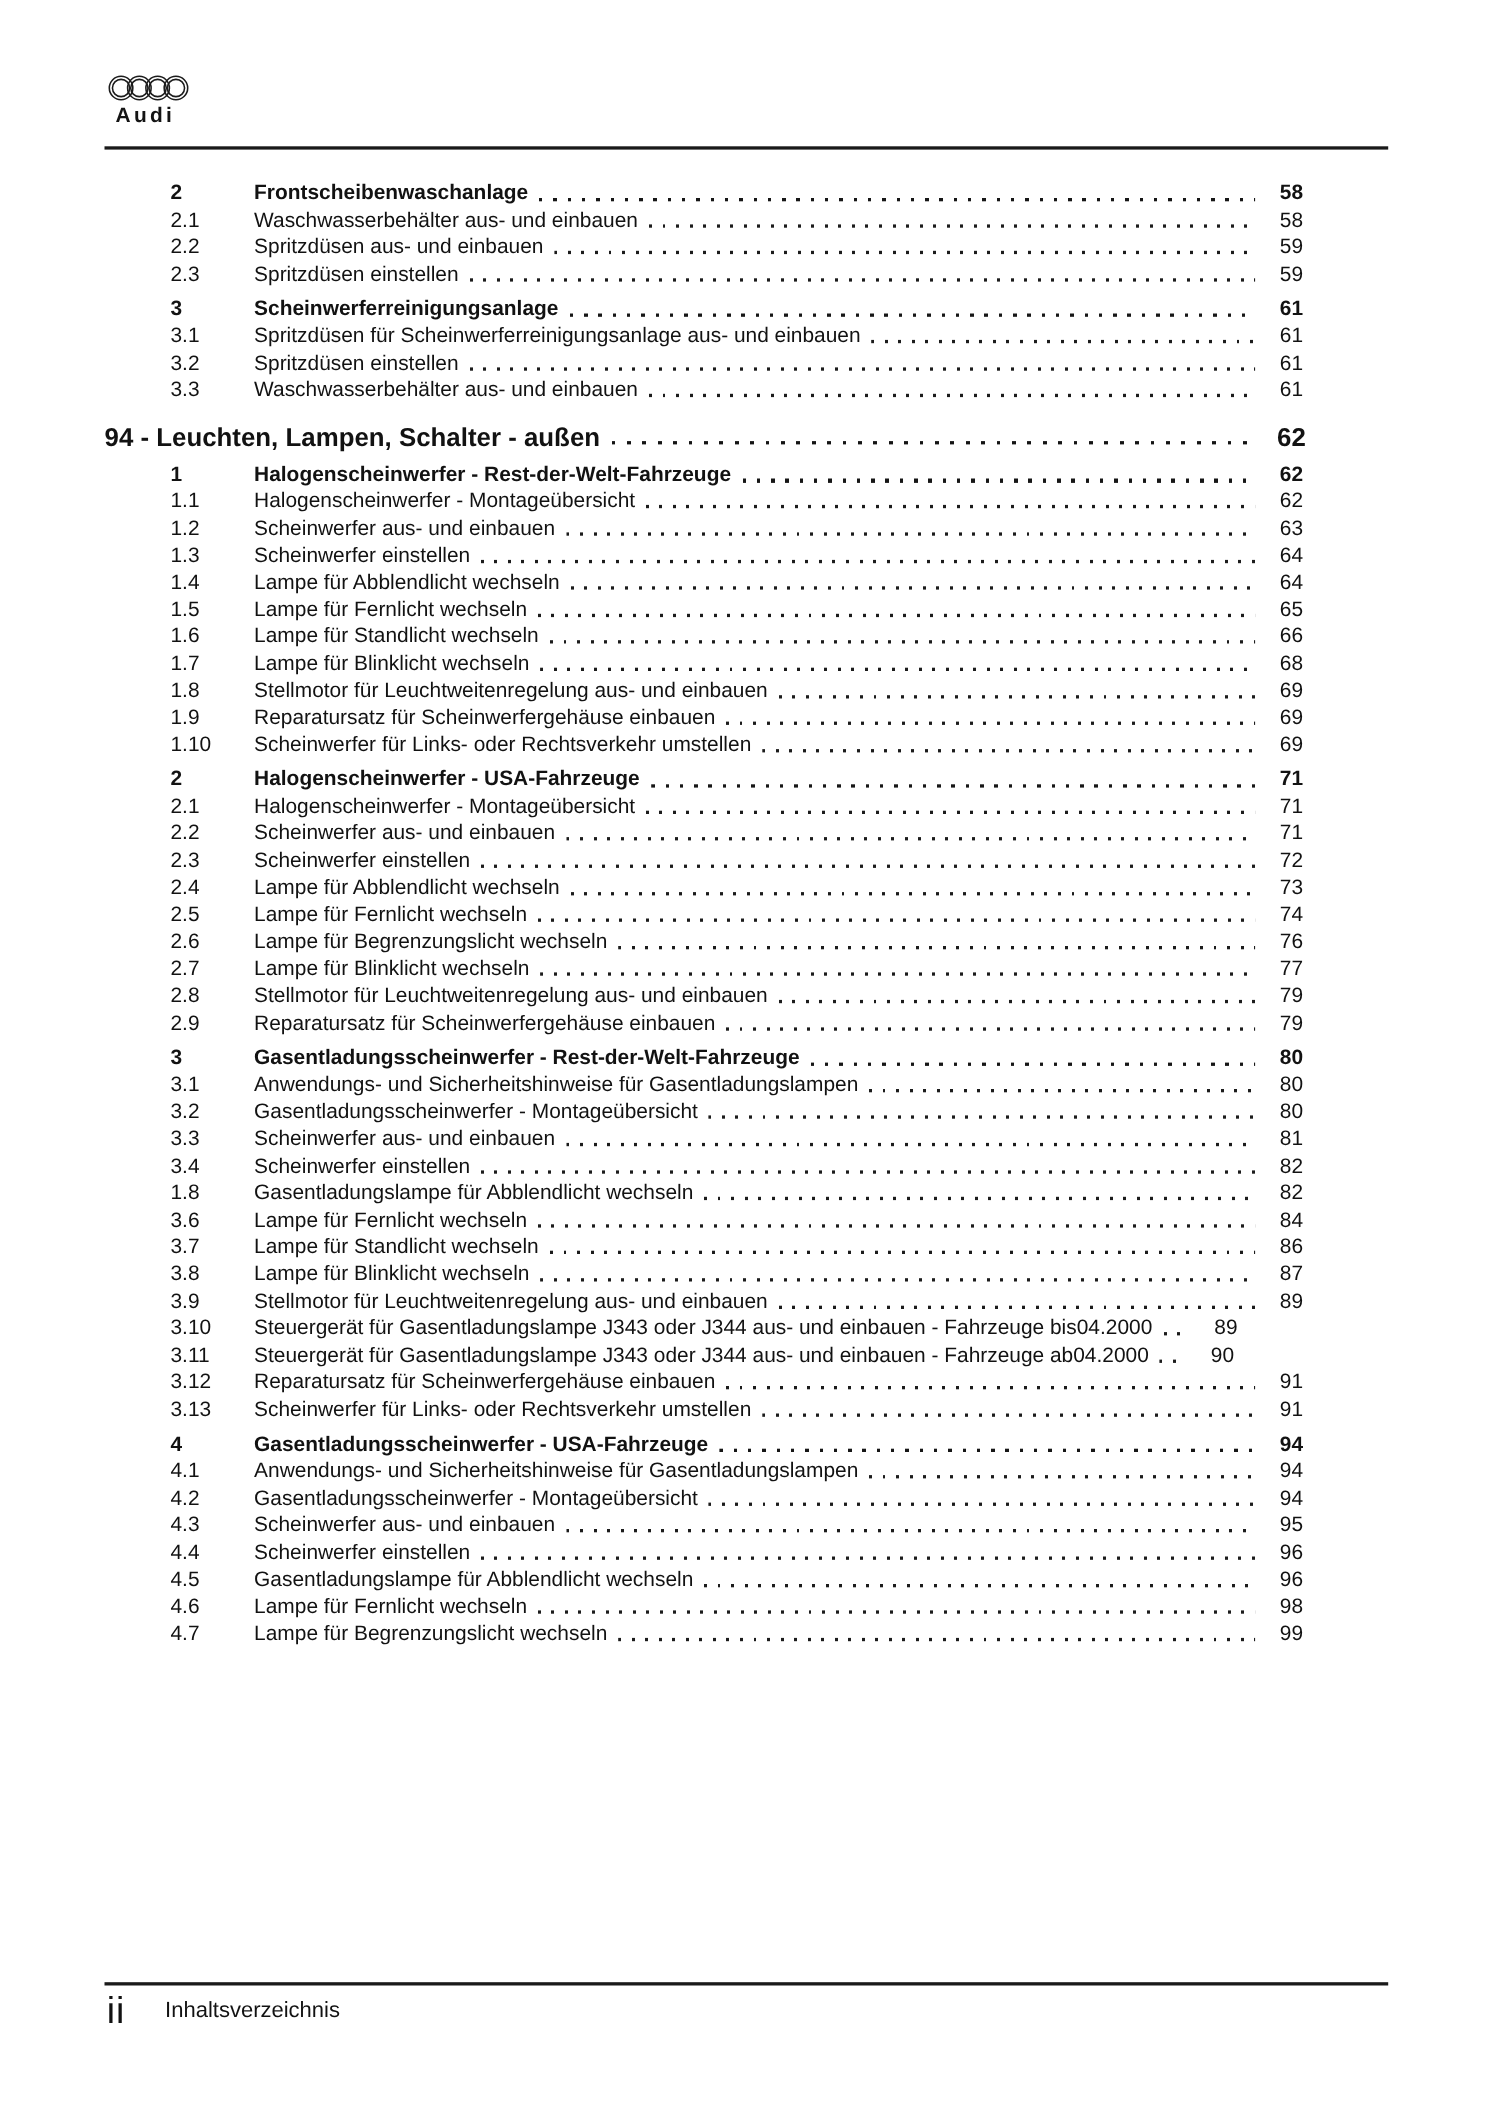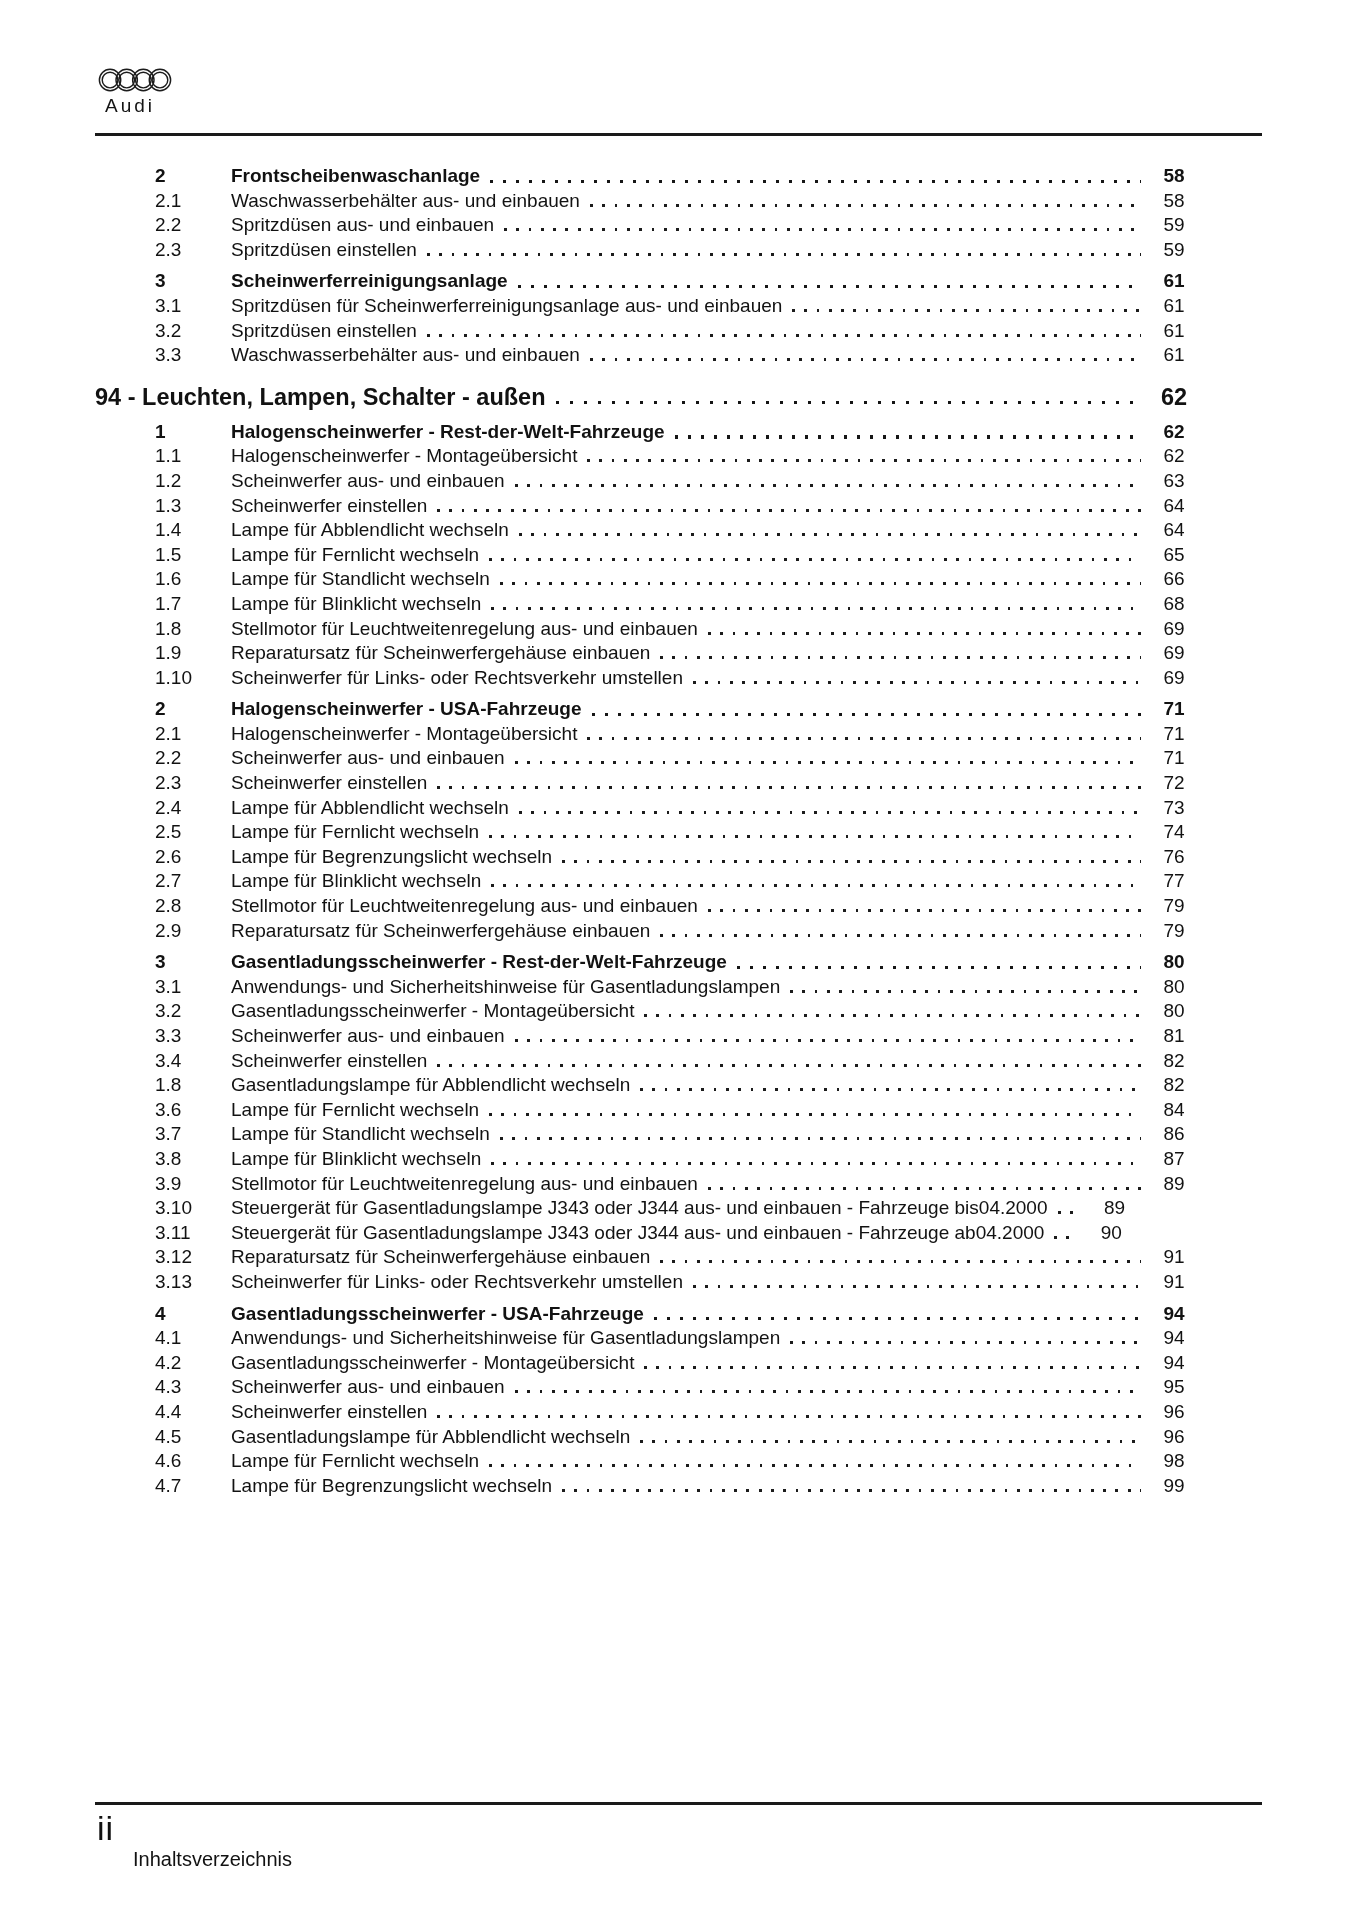--- a/index.html
+++ b/index.html
@@ -11,21 +11,21 @@
     position: relative;
     overflow: hidden;
   }
   .page { position: absolute; inset: 0; }
 
   
   .hdr { position: absolute; left: 97px; top: 66px; display: flex; }
   .logo { width: 78px; margin-right: 20px; }
   .logo svg { display: block; width: 76px; height: 28px; }
   .logo-word {
-    font-weight: normal; font-size: 19px; letter-spacing: 3px;
+    font-weight: bold; font-size: 19px; letter-spacing: 3px;
     margin: 1px 0 0 8px; color: #141414;
   }
   .hdr-text { font-size: 19.5px; line-height: 24px; padding-top: 2px; color: #141414; }
   .rule { position: absolute; left: 95px; right: 95px; height: 3px; background: #1a1a1a; }
   .rule-header { top: 133px; }
 
   
   .toc { position: absolute; left: 95px; top: 157px; width: 1102px; }
   .row {
     display: flex; align-items: flex-start;
@@ -56,21 +56,21 @@
   }
 
   .wrap2 { flex: 1 1 auto; display: flex; flex-direction: row; }
   .wrap2 .l1 { white-space: pre; }
   .wrap2 .l2 { display: flex; align-items: flex-start; }
 
   
   .rule-footer { top: 1802px; left: 95px; }
   .ftr {
     position: absolute; left: 97px; top: 1809px;
-    display: flex; align-items: flex-start; flex-direction: column;
+    display: flex; align-items: center;
   }
   .ftr-roman { font-size: 34px; letter-spacing: 1px; }
   .ftr-label { font-size: 20px; margin-left: 36px; }
 </style>
 </head>
 <body>
 
 <div class="page">
 
   <header class="hdr">

